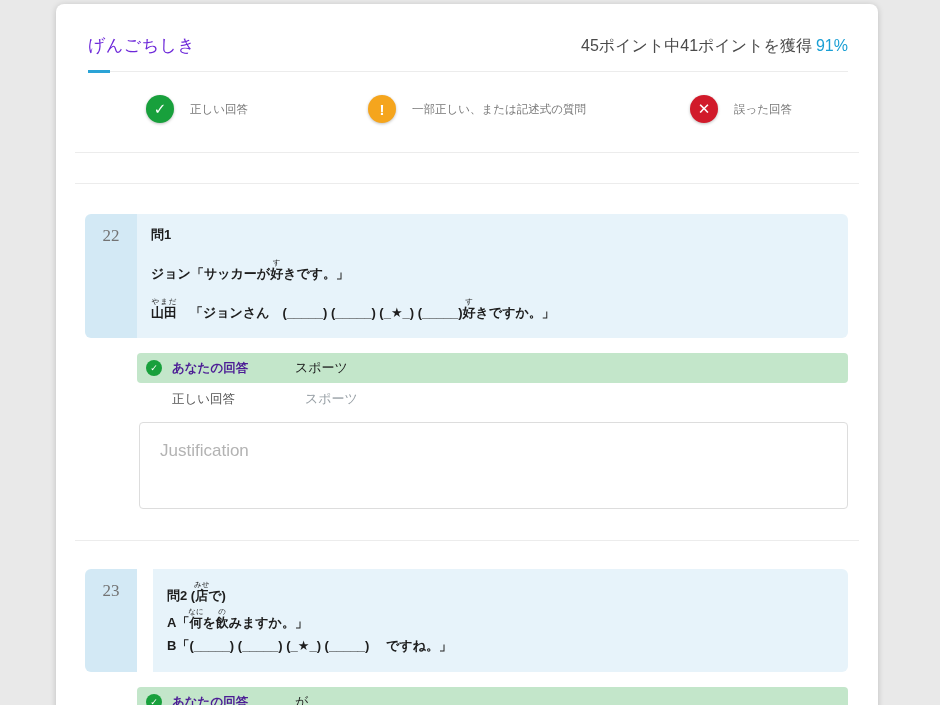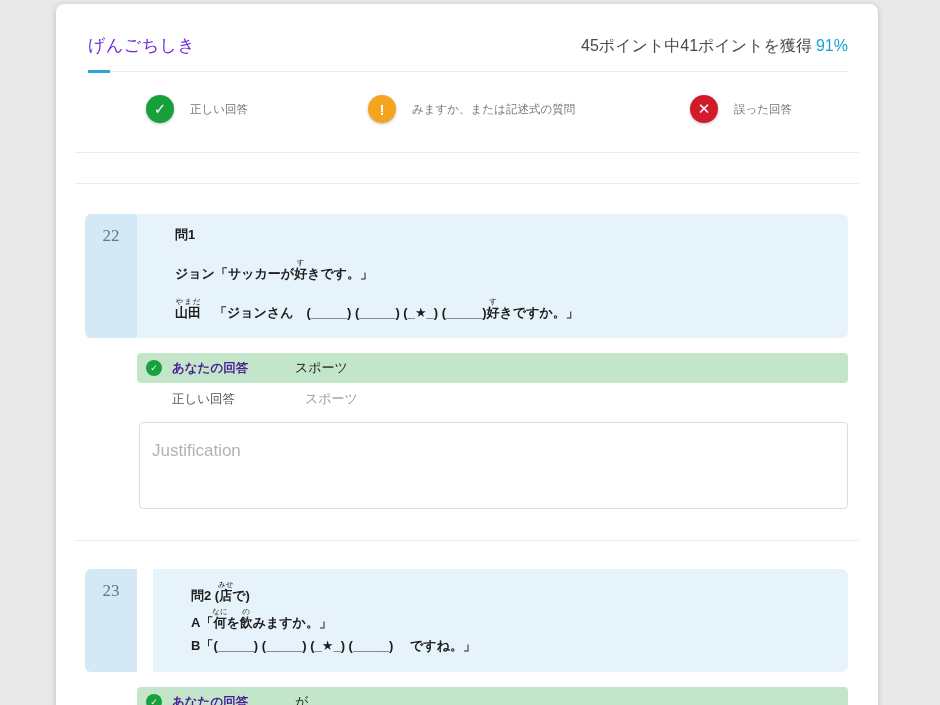--- a/index.html
+++ b/index.html
@@ -39,21 +39,21 @@
   .big-icon.orange { background:#f5a51d; }
   .big-icon.red { background:#d11a2a; }
   .legend-label { font-size:11.5px; color:#777; margin-left:16px; }
   .empty-strip { height:31px; margin:0 19px; border-bottom:1px solid #ececec; }
   
   .q-block { display:flex; margin:30px 30px 0 29px; border-radius:6px; overflow:hidden; }
   .q-num {
     flex:0 0 52px; background:#d3e9f5; color:#737373;
     font-size:17px; text-align:center; padding-top:12px;font-family:Liberation Serif, serif;
   }
-  .q-body { flex:1; background:#e7f3fa; padding:12px 20px 16px 38px; font-size:13px; color:#1d1d1d; }
+  .q-body { flex:1; background:#e7f3fa; padding:12px 20px 16px 14px; font-size:13px; color:#1d1d1d; }
   .q-heading { font-weight:bold; }
   .q-line { font-weight:bold; }
   .q22 .q-line { margin-top:15px; }
   .q23 .q-line { margin-top:3px; line-height:20px; }
   ruby rt { font-size:7.5px; font-weight:normal; color:#1d1d1d; }
   
   .answers { margin:0 30px 0 81px; }
   .ans-bar {
     margin-top:15px; height:30px; background:#c3e6ca; border-radius:4px;
     display:flex; align-items:center; padding-left:9px;
@@ -64,21 +64,21 @@
     font-size:9px; font-weight:bold; flex:0 0 16px;
   }
   .ans-label { font-size:12.5px; font-weight:bold; color:#4c1d95; margin-left:10px; width:123px; }
   .ans-value { font-size:13px; color:#1d1d1d; }
   .correct-row { height:32px; display:flex; align-items:center; padding-left:35px; }
   .correct-label { font-size:12.5px; color:#555; width:133px; }
   .correct-value { font-size:13px; color:#98a0a6; }
   .just-box {
     margin-top:7px; margin-left:2px; height:87px;
     border:1px solid #ddd; border-radius:4px; background:#fff;
-    padding:18px 12px;
+    padding:18px 20px;
   }
   .just-label { font-size:17px; color:#b3b3b3; }
   .just-value { font-size:13px; color:#1d1d1d; margin-top:9px; }
   .divider { margin:31px 19px 0; border-top:1px solid #ececec; }
   .q23-block { margin-top:28px;gap:16px; }
 </style>
 </head>
 <body>
 
 <div class="card">
@@ -93,21 +93,21 @@
     <span class="blue-seg"></span>
   </div>
 
   <div class="legend">
     <div class="legend-item l1">
       <span class="big-icon green">✓</span>
       <span class="legend-label">正しい回答</span>
     </div>
     <div class="legend-item l2">
       <span class="big-icon orange">!</span>
-      <span class="legend-label">みますか、または記述式の質問</span>
+      <span class="legend-label">一部正しい、または記述式の質問</span>
     </div>
     <div class="legend-item l3">
       <span class="big-icon red">✕</span>
       <span class="legend-label">誤った回答</span>
     </div>
   </div>
 
   <div class="empty-strip"></div>
 
   <div class="q-block q22">

